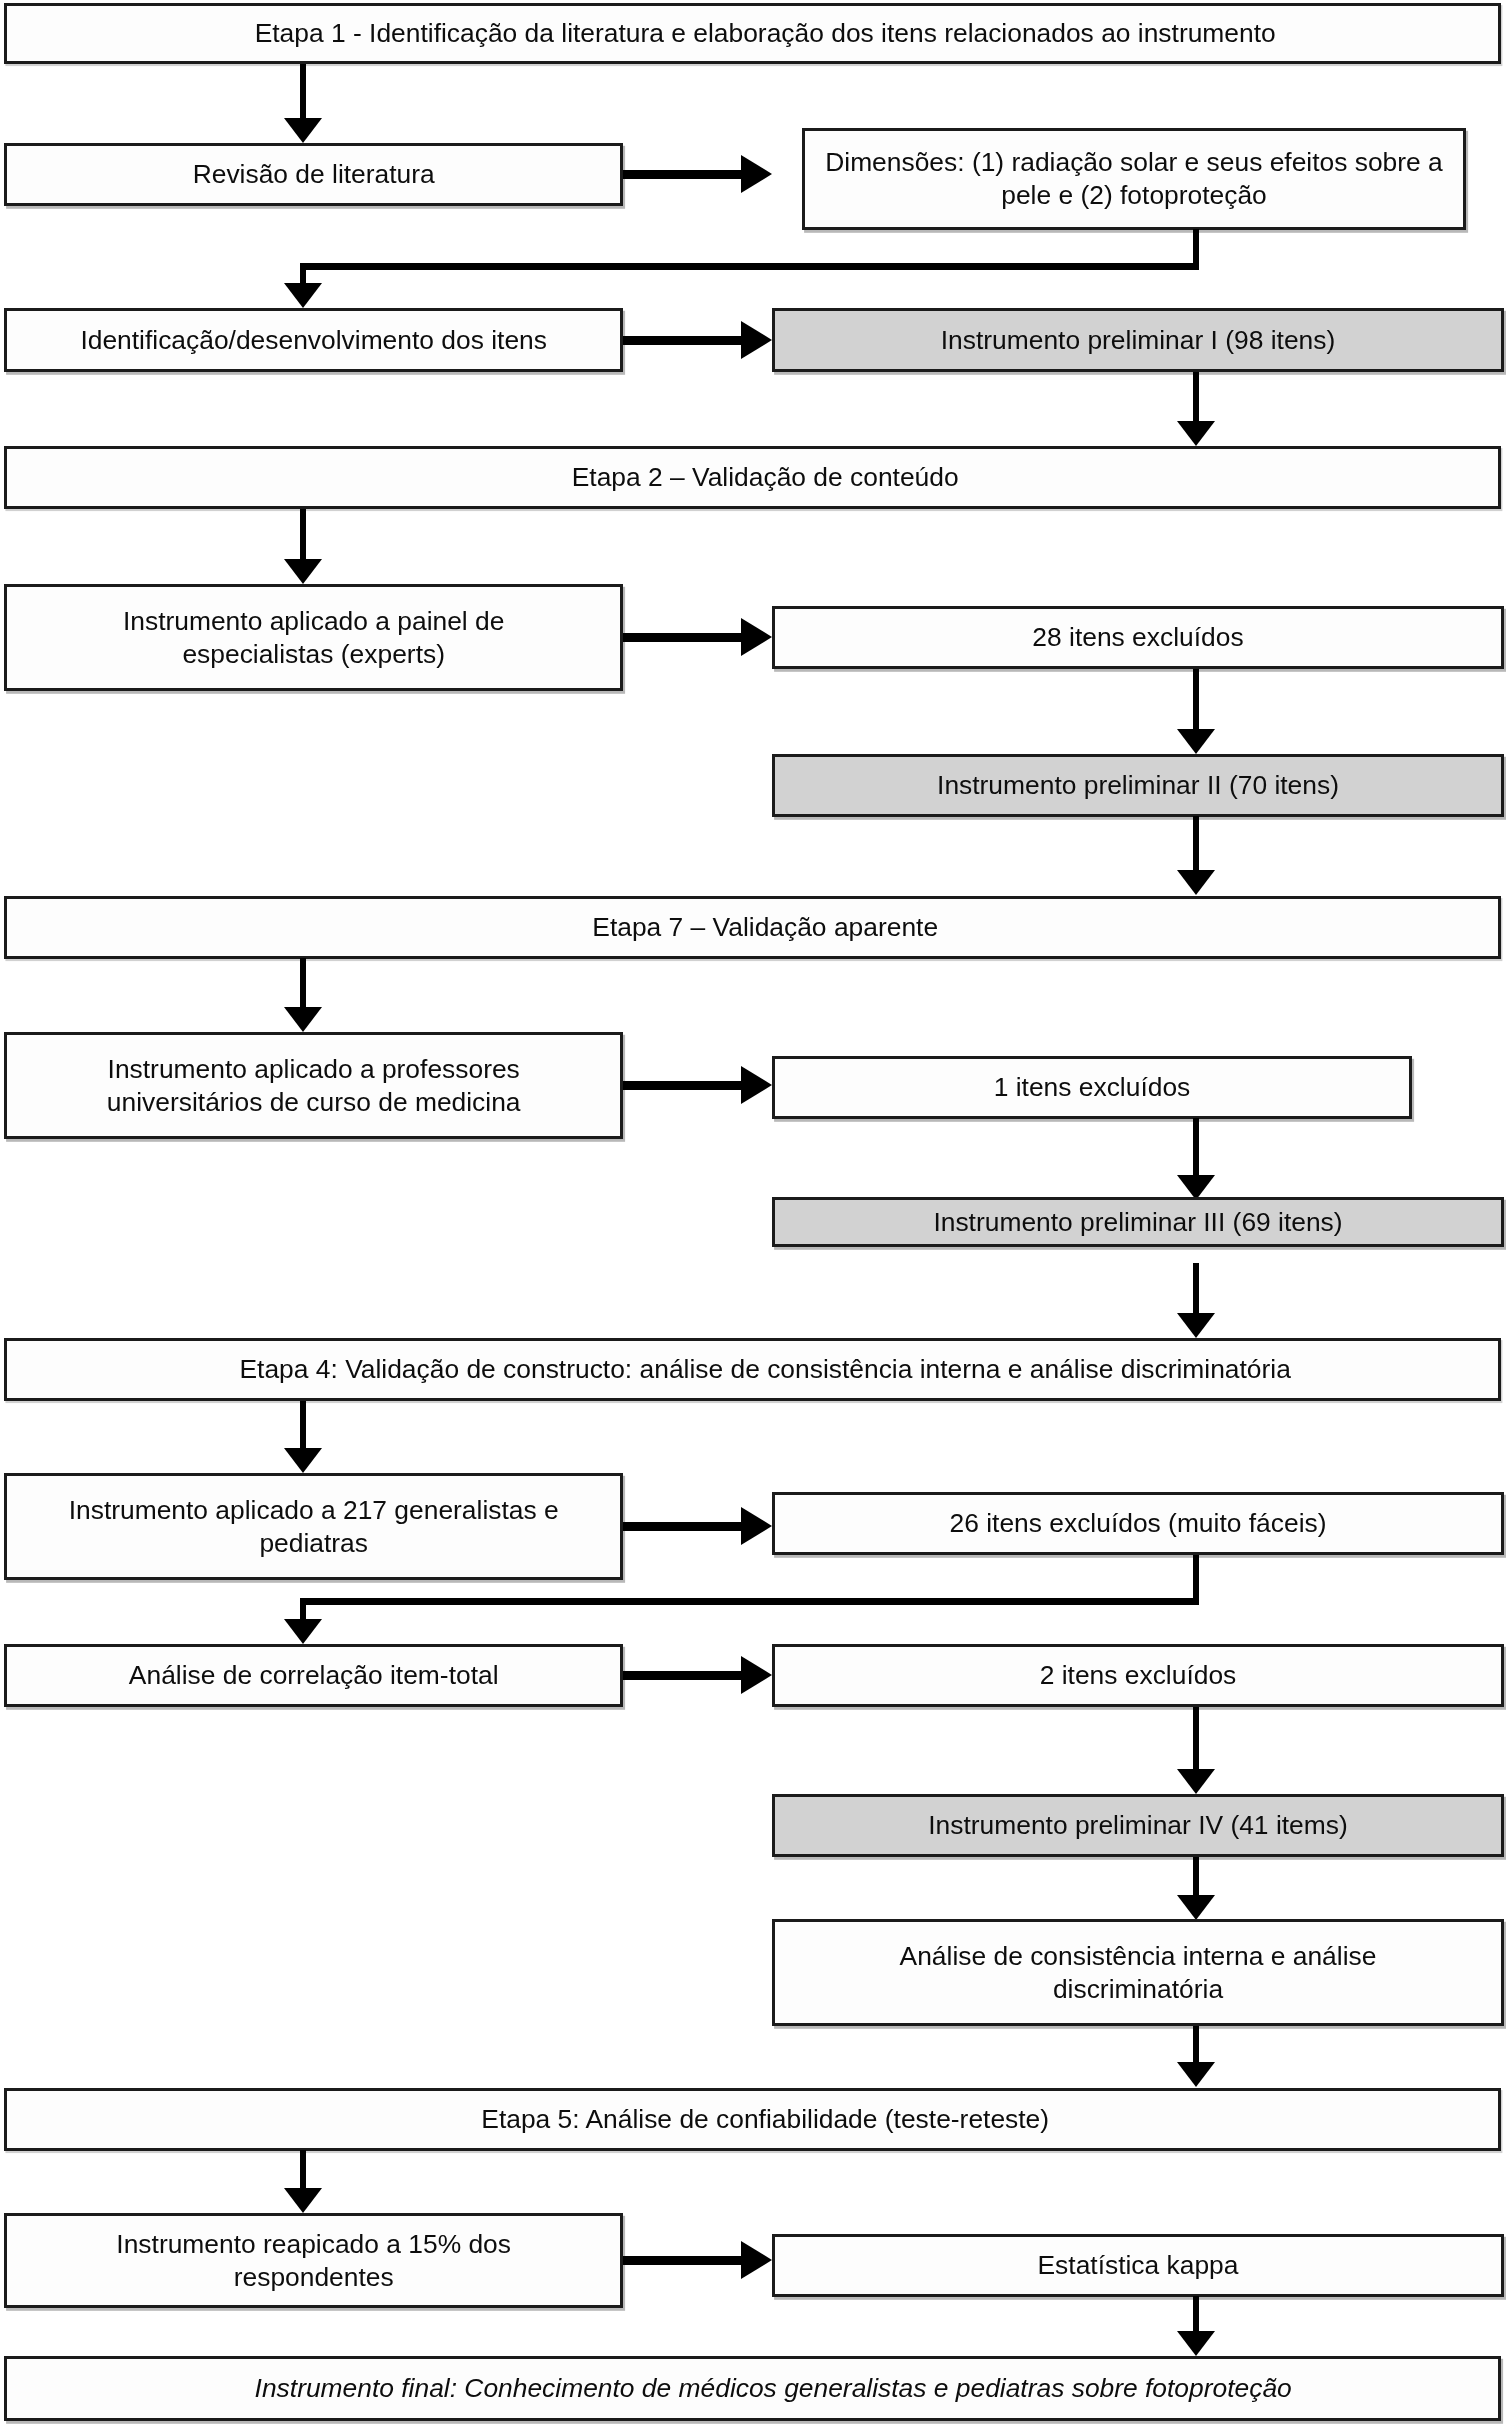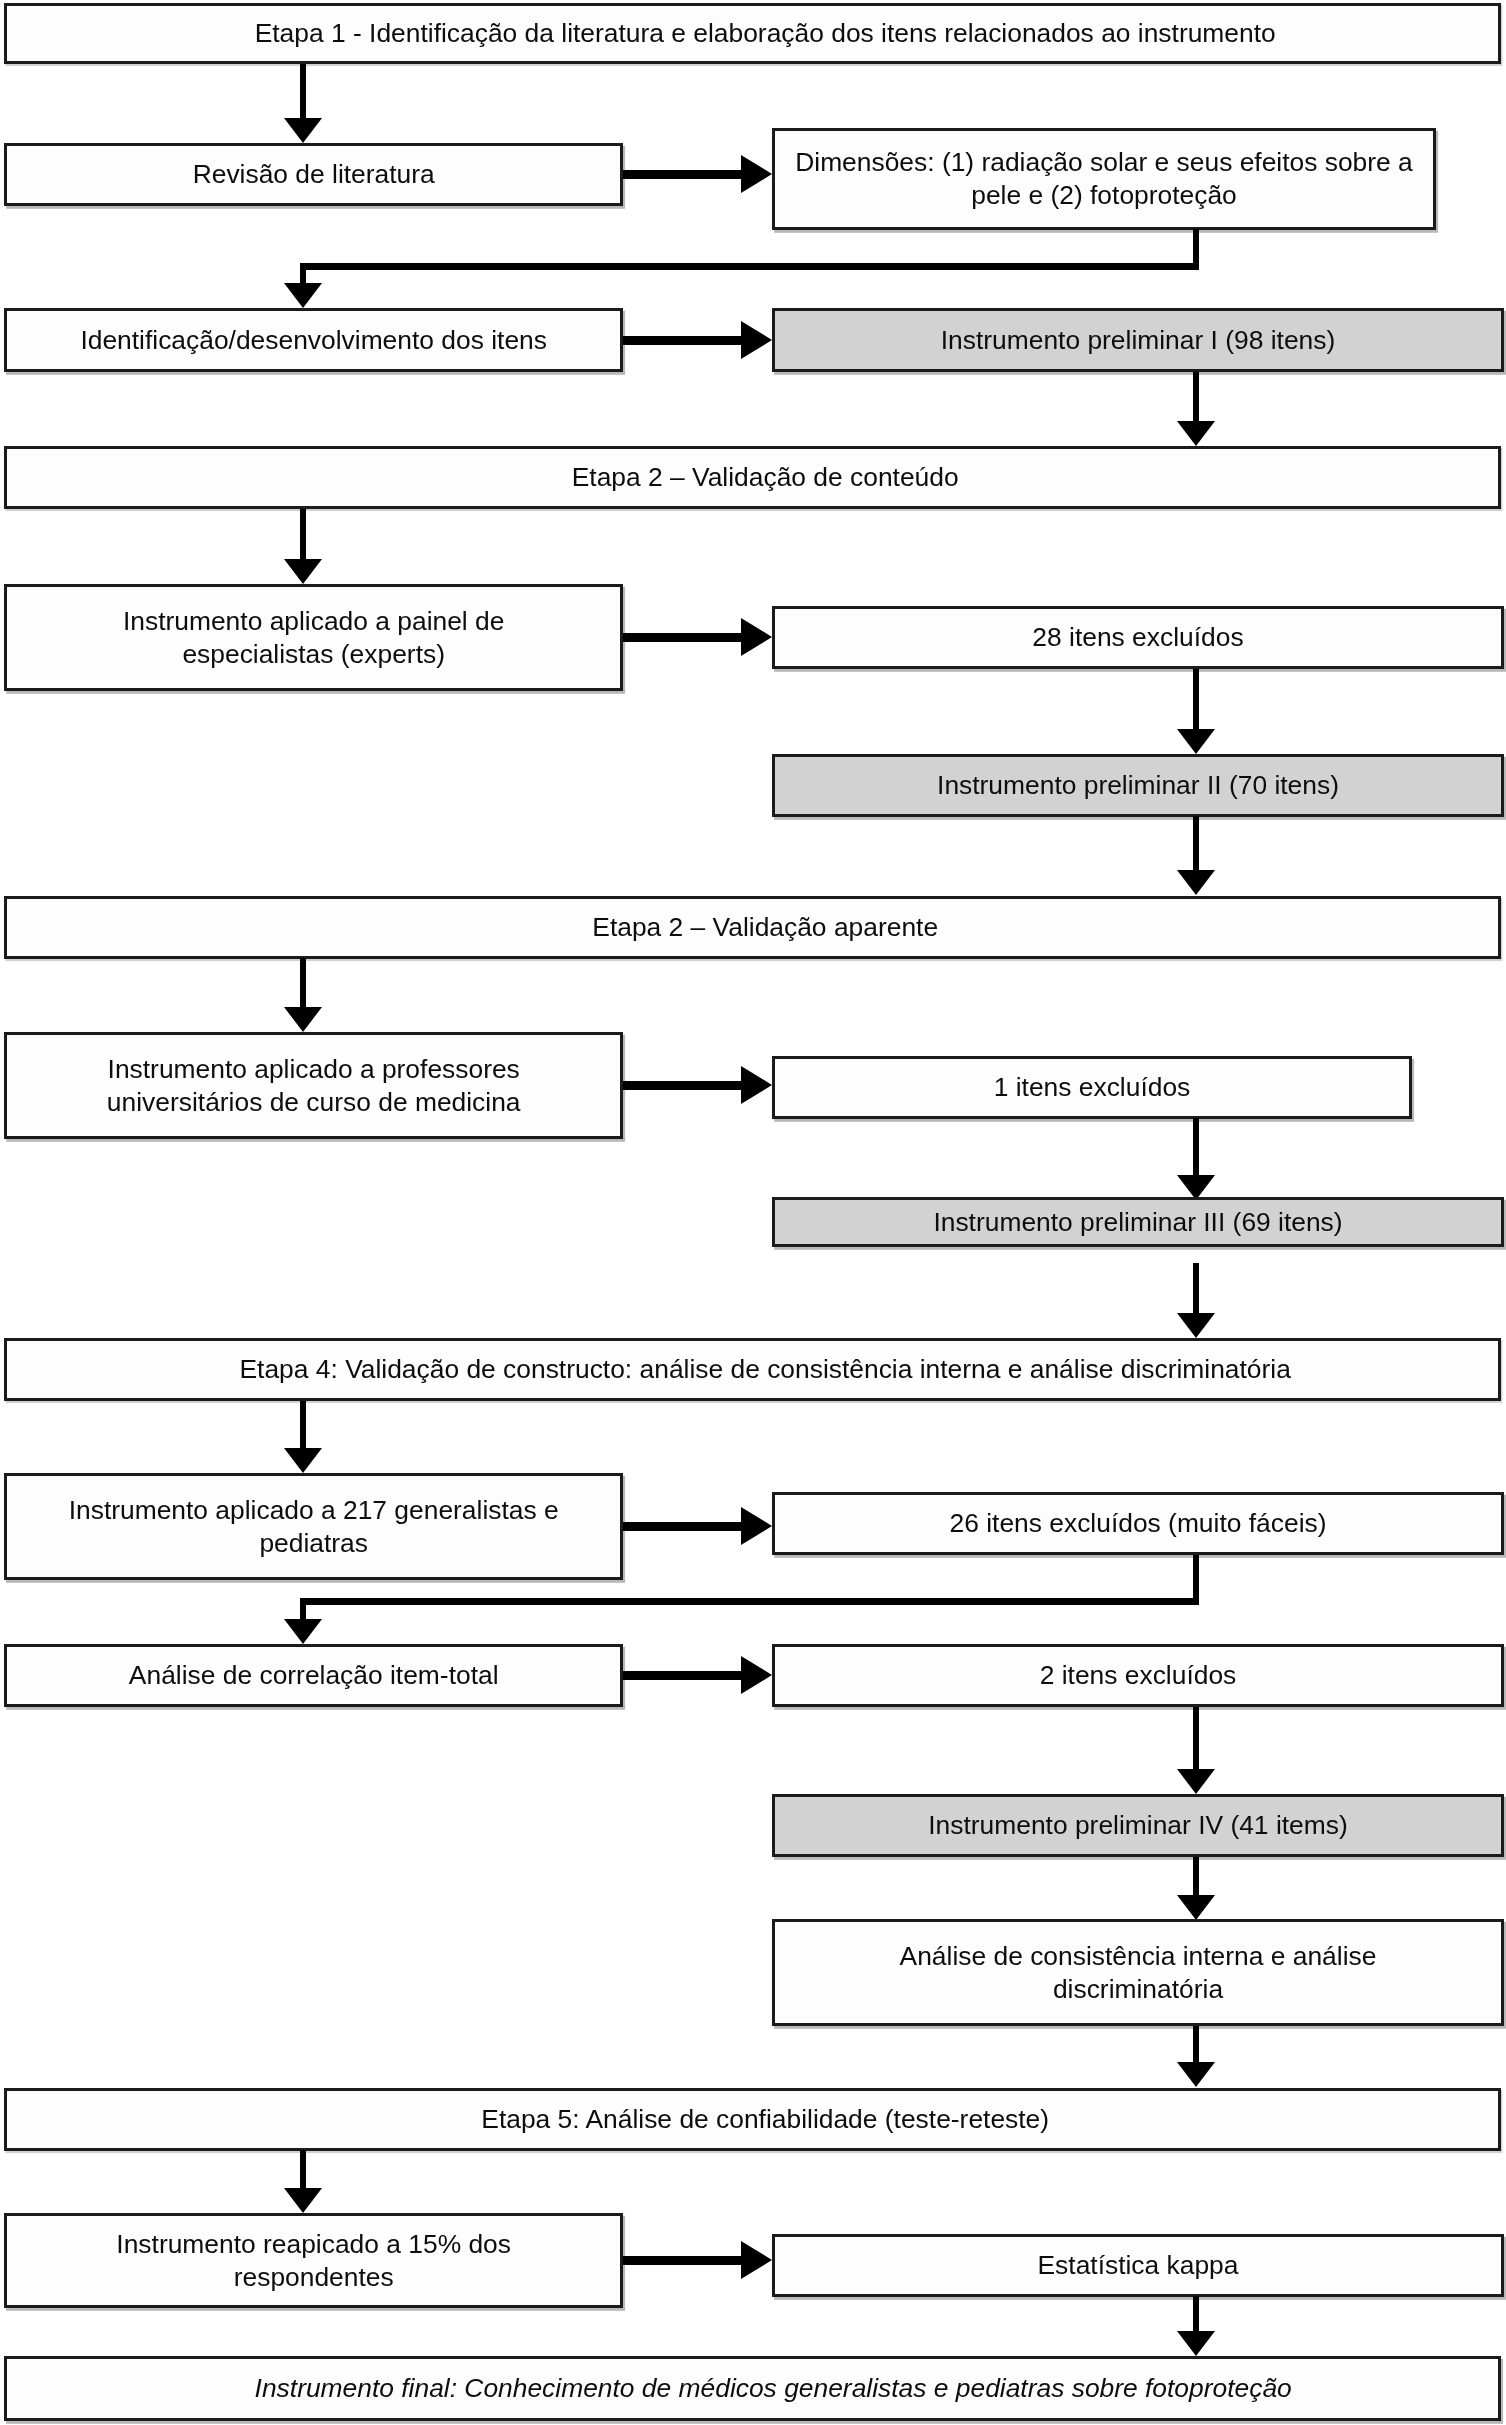--- a/index.html
+++ b/index.html
@@ -70,21 +70,21 @@
 
   <div class="box stage" style="left:4.2px;top:2.8px;width:1497px;height:61px">
     <span>Etapa 1 - Identificação da literatura e elaboração dos itens relacionados ao instrumento</span>
   </div>
   <div class="arrow-v" style="left:284px;top:64px;height:79px"></div>
 
   <div class="box" style="left:4.2px;top:143px;width:619px;height:63px">
     <span>Revisão de literatura</span>
   </div>
   <div class="arrow-h" style="left:623px;top:155px;width:149px"></div>
-  <div class="box" style="left:772px;top:128px;width:664px;height:102px">
+  <div class="box" style="left:802px;top:128px;width:664px;height:102px">
     <span class="mw900">Dimensões: (1) radiação solar e seus efeitos sobre a pele e (2) fotoproteção</span>
   </div>
 
   <div class="seg-v" style="left:1193px;top:229px;height:36px"></div>
   <div class="seg-h" style="left:300px;top:263px;width:899px"></div>
   <div class="arrow-v" style="left:284px;top:263px;height:45px"></div>
 
   <div class="box" style="left:4.2px;top:308px;width:619px;height:64px">
     <span>Identificação/desenvolvimento dos itens</span>
   </div>
@@ -106,21 +106,21 @@
   <div class="box" style="left:772px;top:606px;width:732px;height:63px">
     <span>28 itens excluídos</span>
   </div>
   <div class="arrow-v" style="left:1177px;top:669px;height:85px"></div>
   <div class="box gray" style="left:772px;top:754px;width:732px;height:63px">
     <span>Instrumento preliminar II (70 itens)</span>
   </div>
   <div class="arrow-v" style="left:1177px;top:816px;height:79px"></div>
 
   <div class="box stage" style="left:4.2px;top:896px;width:1497px;height:63px">
-    <span>Etapa 2 – Validação aparente</span>
+    <span>Etapa 7 – Validação aparente</span>
   </div>
   <div class="arrow-v" style="left:284px;top:958px;height:74px"></div>
 
   <div class="box" style="left:4.2px;top:1032px;width:619px;height:107px">
     <span class="mw720">Instrumento aplicado a professores universitários de curso de medicina</span>
   </div>
   <div class="arrow-h" style="left:623px;top:1066px;width:149px"></div>
   <div class="box" style="left:772px;top:1056px;width:640px;height:63px">
     <span>1 itens excluídos</span>
   </div>

